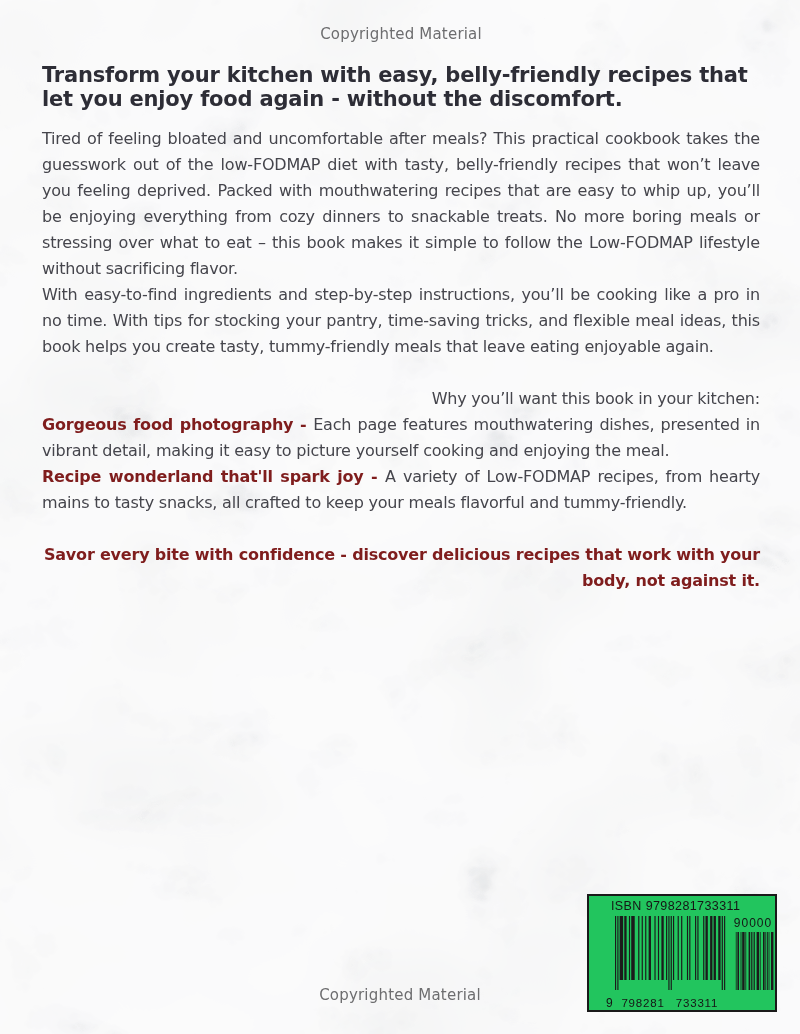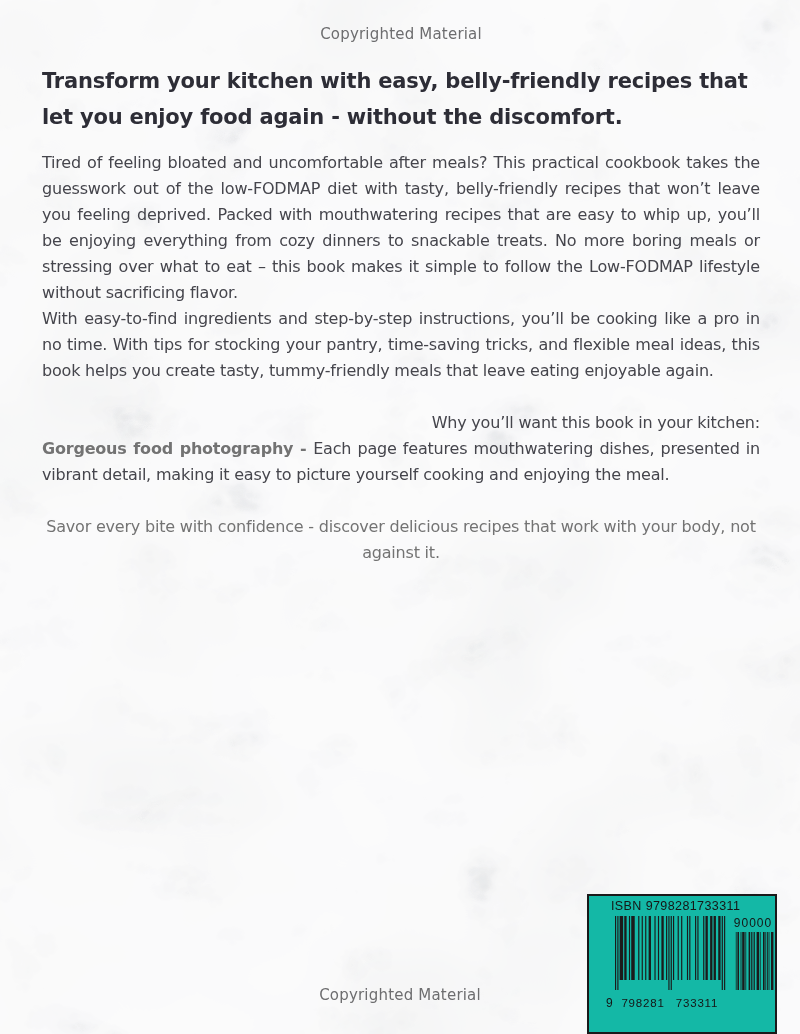--- a/index.html
+++ b/index.html
@@ -19,40 +19,40 @@
     text-align: center; margin: 0; padding-top: 25px;
     font-size: 15px; color: #6d6d6f; letter-spacing: 0.2px;
   }
   .copyright-bottom {
     position: absolute; left: 0; right: 0; top: 986px;
     text-align: center; font-size: 15px; color: #6d6d6f;
     letter-spacing: 0.2px; margin: 0;
   }
   .headline {
     margin: 20px 0 0 0;
-    font-size: 21px; font-weight: bold; line-height: 36px;
+    font-size: 21px; font-weight: bold; line-height: 24px;
     color: #2d2d36; letter-spacing: -0.2px;
   }
   .bodytext {
     font-size: 16px; line-height: 26px; letter-spacing: -0.2px;
     text-align: justify;
   }
   .intro { margin-top: 15px; }
   .intro p { margin: 0; }
   .section-heading { margin: 26px 0 0 0; text-align: right; }
   .features p { margin: 0; }
-  .features strong, .closing { color: #737373; }
+  .features strong, .closing { color: #7f1d1d; }
   .closing {
-    margin: 26px 0 8px 0; font-weight: normal; text-align: center;
+    margin: 26px 0 8px 0; font-weight: bold; text-align: right;
   }
 
   .barcode-box {
     position: absolute; left: 587px; top: 894px;
-    width: 190px; height: 140px;
-    background: #14b8a6;
+    width: 190px; height: 118px;
+    background: #22c55e;
     border: 2px solid #1a1a1a;
     box-sizing: border-box;
   }
   .isbn-label {
     position: absolute; top: 3px; left: 22px;
     font-family: "Liberation Sans", sans-serif;
     font-size: 12.5px; color: #151515; letter-spacing: 0.4px;
     white-space: nowrap;
   }
   .ean13 { position: absolute; left: 16px; top: 20px; }
@@ -98,20 +98,21 @@
 
   <div class="intro bodytext">
     <p>Tired of feeling bloated and uncomfortable after meals? This practical cookbook takes the guesswork out of the low-FODMAP diet with tasty, belly-friendly recipes that won’t leave you feeling deprived. Packed with mouthwatering recipes that are easy to whip up, you’ll be enjoying everything from cozy dinners to snackable treats. No more boring meals or stressing over what to eat – this book makes it simple to follow the Low-FODMAP lifestyle without sacrificing flavor.</p>
     <p>With easy-to-find ingredients and step-by-step instructions, you’ll be cooking like a pro in no time. With tips for stocking your pantry, time-saving tricks, and flexible meal ideas, this book helps you create tasty, tummy-friendly meals that leave eating enjoyable again.</p>
   </div>
 
   <p class="section-heading bodytext">Why you’ll want this book in your kitchen:</p>
 
   <div class="features bodytext">
     <p><strong>Gorgeous food photography - </strong><span>Each page features mouthwatering dishes, presented in vibrant detail, making it easy to picture yourself cooking and enjoying the meal.</span></p>
+    <p><strong>Recipe wonderland that'll spark joy - </strong><span>A variety of Low-FODMAP recipes, from hearty mains to tasty snacks, all crafted to keep your meals flavorful and tummy-friendly.</span></p>
   </div>
 
   <p class="closing bodytext">Savor every bite with confidence - discover delicious recipes that work with your body, not against it.</p>
 </div>
 
 <div class="barcode-box">
   <div class="isbn-label">ISBN 9798281733311</div>
 
   <svg id="main-code" class="ean13" width="124" height="94" viewBox="0 0 124 94">
     <text x="1" y="91" font-size="12">9</text>

